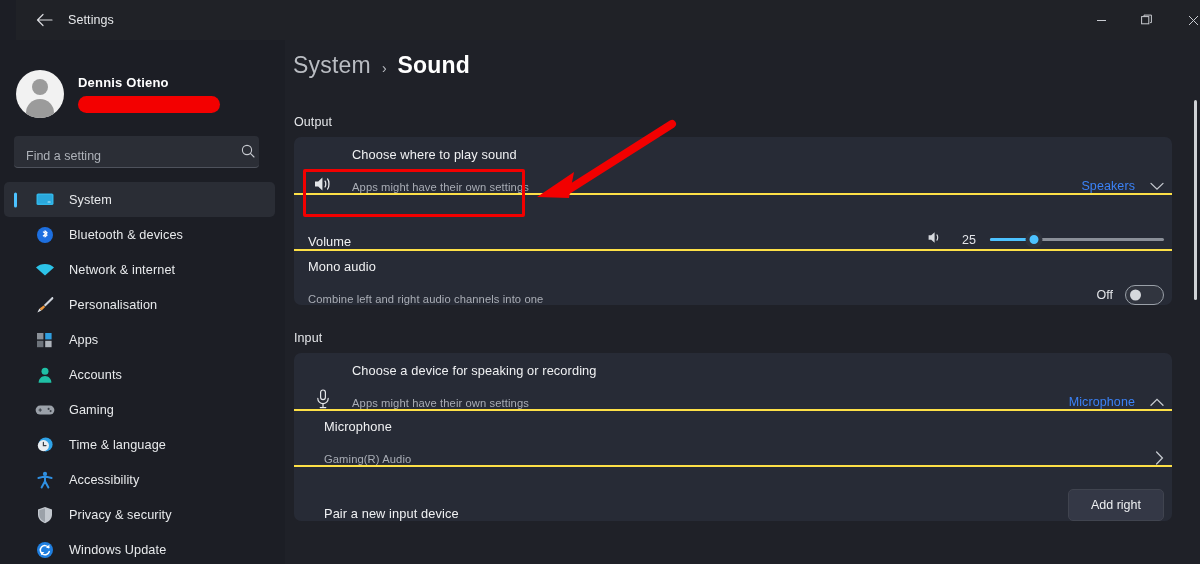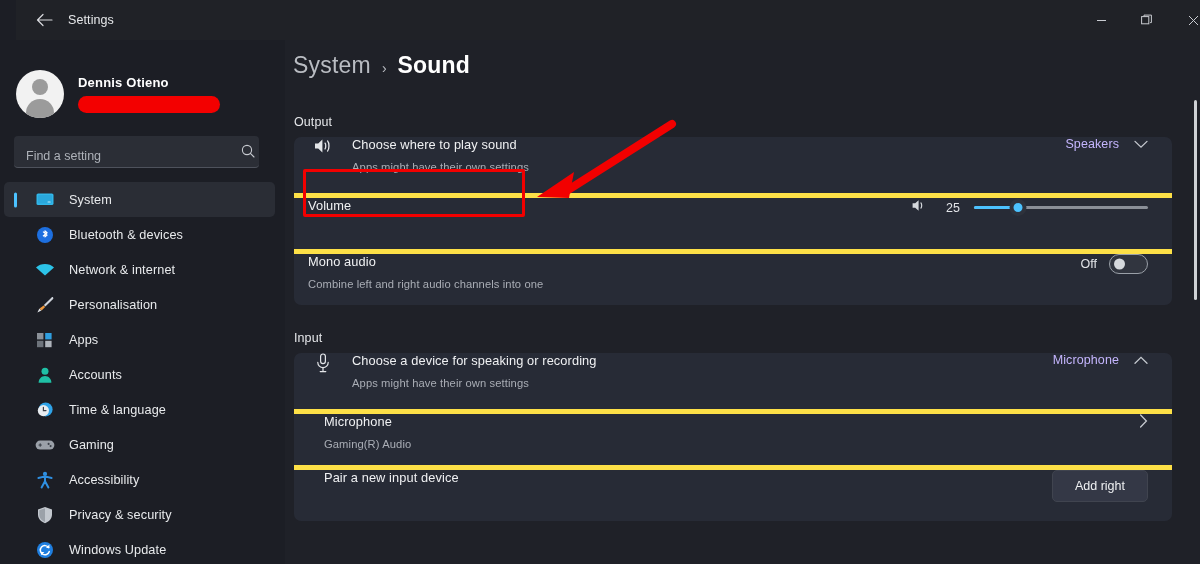--- a/index.html
+++ b/index.html
@@ -96,33 +96,33 @@
 
   .section-label {
     color: #e5e7ea; font-size: 12.5px; margin: 36px 0 8px 9px; letter-spacing: .1px;
   }
   .section-label.input-lbl { margin-top: 26px; }
 
   .card {
     margin-left: 9px; width: 878px; background: #272b36; border-radius: 7px; overflow: hidden;
   }
   .row {
-    position: relative; display: flex; align-items: flex-start;
-    min-height: 56px; padding: 0 24px 0 14px;
-  }
-  .row + .row { border-top: 5px solid #fde047; }
+    position: relative; display: flex; align-items: flex-end;
+    min-height: 56px; padding: 0 8px 0 14px;
+  }
+  .row + .row { border-top: 2px solid #fde047; }
   .row-ico {
     width: 30px; flex: 0 0 30px; display: flex; align-items: center; justify-content: center;
     color: #e3e5e8; margin-right: 14px;
   }
   .row-text { display: flex; flex-direction: column; justify-content: center; }
   .row-title { color: #f0f1f3; font-size: 12.8px; letter-spacing: .1px; }
-  .row-sub { color: #a9adb5; font-size: 11.2px; margin-top: 9px; letter-spacing: .1px; }
+  .row-sub { color: #a9adb5; font-size: 11.2px; margin-top: 19px; letter-spacing: .1px; }
   .row-right { margin-left: auto; display: flex; align-items: center; }
-  .right-value { color: #c4b5fd; font-size: 12.5px; letter-spacing: .1px; }
+  .right-value { color: #3b82f6; font-size: 12.5px; letter-spacing: .1px; }
   .chevron { color: #c5c9cf; margin-left: 15px; display: flex; align-items: center; }
 
   
   .vol-wrap { display: flex; align-items: center; }
   .vol-ico { color: #d5d8dd; margin-right: 13px; }
   .vol-num { color: #e2e4e8; font-size: 12.5px; width: 20px; text-align: right; margin-right: 14px; }
   .slider { position: relative; width: 174px; height: 18px; display: flex; align-items: center; }
   .track { position: absolute; left: 0; right: 0; height: 3px; background: #8a8f98; border-radius: 2px; }
   .track-fill { position: absolute; left: 0; height: 3px; background: #4cc2ff; border-radius: 2px; }
   .thumb {
@@ -272,45 +272,45 @@
           <svg width="18" height="18" viewBox="0 0 18 18">
             <circle cx="9" cy="5.2" r="3.5" fill="#1fc0a5"></circle>
             <path d="M2.6 16.8C2.6 12.8 5.5 10 9 10C12.5 10 15.4 12.8 15.4 16.8Z" fill="#1fc0a5"></path>
           </svg>
         </span>
         <span class="nav-label">Accounts</span>
       </div>
 
       <div class="nav-item">
         <span class="nav-ico">
-          <svg width="18" height="18" viewBox="0 0 18 18">
-            <circle cx="9.6" cy="8.4" r="7" fill="#2fa3e8"></circle>
-            <circle cx="7.4" cy="9.6" r="5.6" fill="#e8ecf0"></circle>
-            <path d="M7.4 6.3V9.6H10" stroke="#3a3f47" stroke-width="1.2" fill="none" stroke-linecap="round"></path>
-          </svg>
-        </span>
-        <span class="nav-label">Time &amp; language</span>
-      </div>
-
-      <div class="nav-item">
-        <span class="nav-ico">
           <svg width="20" height="14" viewBox="0 0 20 14">
             <rect x="0.6" y="2.6" width="18.8" height="9" rx="4.5" fill="#9ba1a9"></rect>
             <rect x="3.4" y="6.4" width="3.6" height="1.2" rx="0.6" fill="#3b4049"></rect>
             <rect x="4.6" y="5.2" width="1.2" height="3.6" rx="0.6" fill="#3b4049"></rect>
             <circle cx="13.6" cy="5.9" r="1.05" fill="#3b4049"></circle>
             <circle cx="15.6" cy="8.1" r="1.05" fill="#3b4049"></circle>
           </svg>
         </span>
         <span class="nav-label">Gaming</span>
       </div>
 
       <div class="nav-item">
         <span class="nav-ico">
           <svg width="18" height="18" viewBox="0 0 18 18">
+            <circle cx="9.6" cy="8.4" r="7" fill="#2fa3e8"></circle>
+            <circle cx="7.4" cy="9.6" r="5.6" fill="#e8ecf0"></circle>
+            <path d="M7.4 6.3V9.6H10" stroke="#3a3f47" stroke-width="1.2" fill="none" stroke-linecap="round"></path>
+          </svg>
+        </span>
+        <span class="nav-label">Time &amp; language</span>
+      </div>
+
+      <div class="nav-item">
+        <span class="nav-ico">
+          <svg width="18" height="18" viewBox="0 0 18 18">
             <circle cx="9" cy="2.9" r="2.1" fill="#2f8fe0"></circle>
             <path d="M9 5.4V10.2M9 5.4L2.4 7M9 5.4L15.6 7M9 10.2L5.6 16.4M9 10.2L12.4 16.4" stroke="#2f8fe0" stroke-width="2" stroke-linecap="round" fill="none"></path>
           </svg>
         </span>
         <span class="nav-label">Accessibility</span>
       </div>
 
       <div class="nav-item">
         <span class="nav-ico">
           <svg width="16" height="18" viewBox="0 0 16 18">

